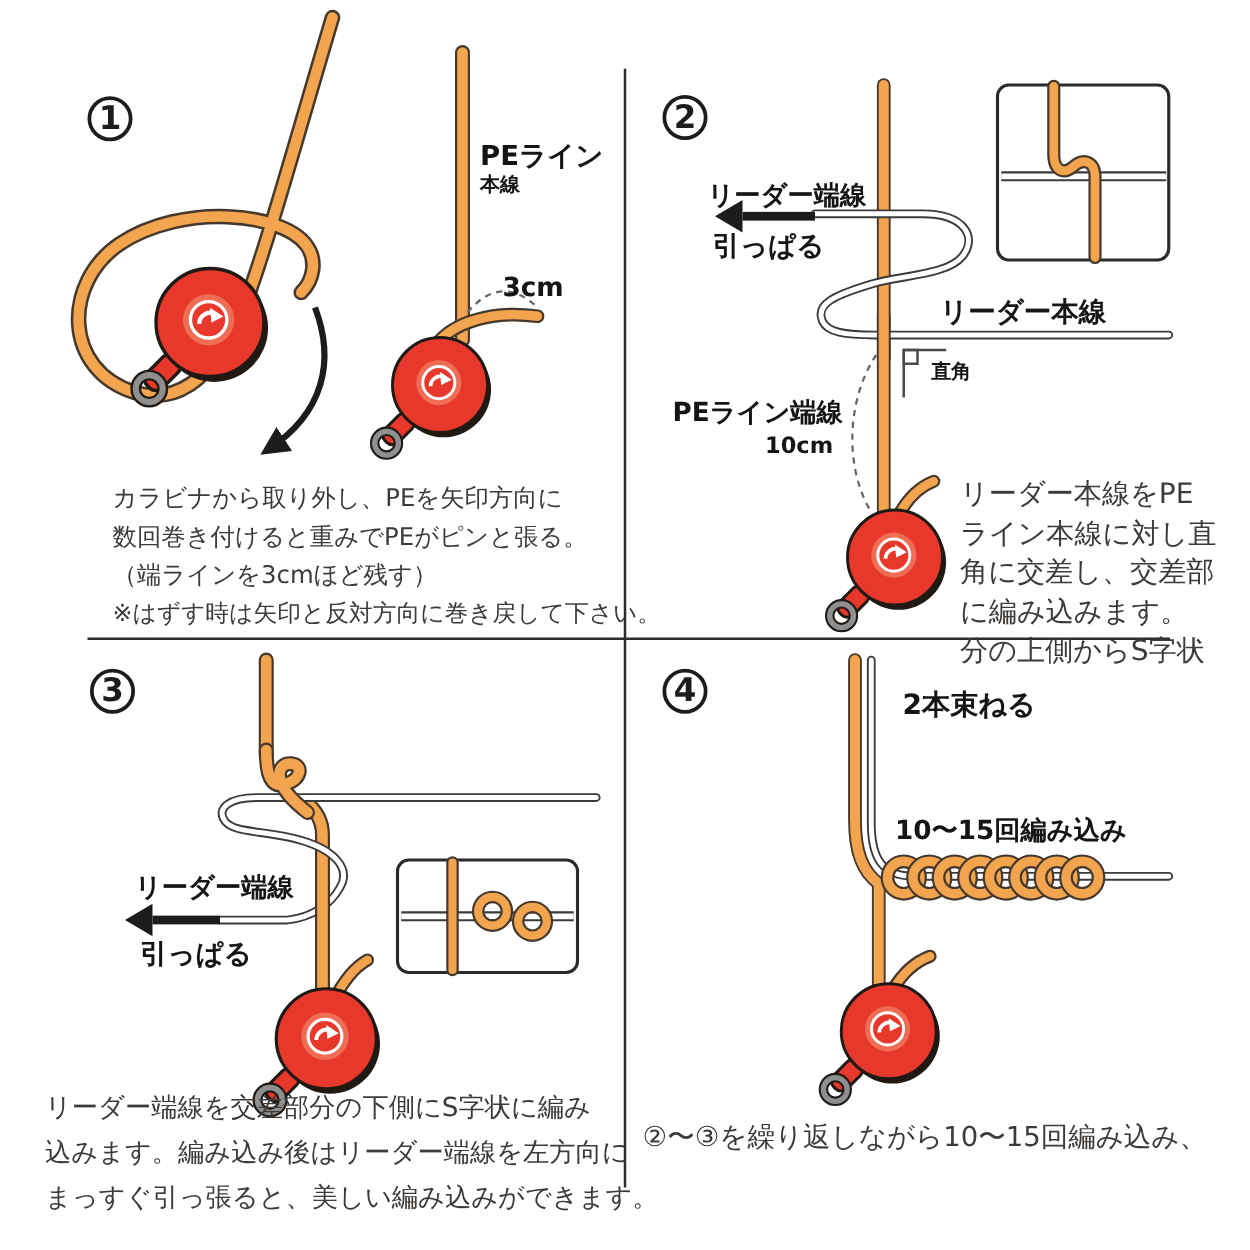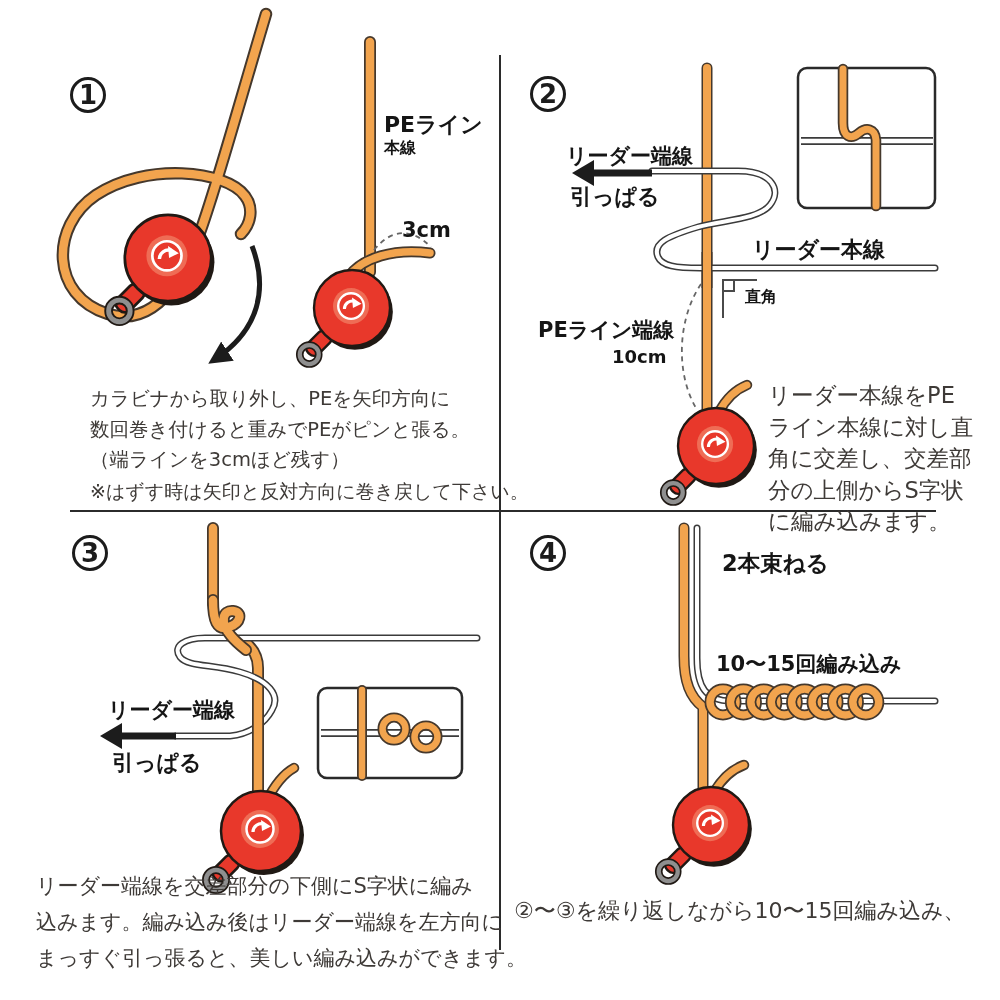--- a/index.html
+++ b/index.html
@@ -190,22 +190,22 @@
   <div class="txt lbl" style="left:566px;top:142px;font-size:21px;">リーダー端線</div>
   <div class="txt lbl" style="left:570px;top:182px;font-size:22px;">引っぱる</div>
   <div class="txt lbl" style="left:752px;top:235px;font-size:22px;">リーダー本線</div>
   <div class="txt lbl" style="left:745px;top:287px;font-size:16px;">直角</div>
   <div class="txt lbl" style="left:538px;top:316px;font-size:21px;">PEライン端線</div>
   <div class="txt lbl" style="left:612px;top:346px;font-size:18px;">10cm</div>
   <div class="txt cap" style="left:768px;top:348px;font-size:22.5px;margin-top:36px;">
     <div>リーダー本線をPE</div>
     <div style="margin-top:9px;text-align:center;">ライン本線に対し直</div>
     <div style="margin-top:9px;">角に交差し、交差部</div>
+    <div style="margin-top:9px;">に編み込みます。</div>
     <div style="margin-top:9px;">分の上側からS字状</div>
-    <div style="margin-top:9px;">に編み込みます。</div>
   </div>
 
   <div class="badge" style="left:72px;top:535px;">3</div>
   <div class="txt lbl" style="left:108px;top:696px;font-size:21px;">リーダー端線</div>
   <div class="txt lbl" style="left:112px;top:748px;font-size:22px;">引っぱる</div>
   <div class="txt cap" style="left:36px;top:876px;font-size:21px;">
     <div>リーダー端線を交差部分の下側にS字状に編み</div>
     <div style="margin-top:15px;">込みます。編み込み後はリーダー端線を左方向に</div>
     <div style="margin-top:15px;">まっすぐ引っ張ると、美しい編み込みができます。</div>
   </div>

